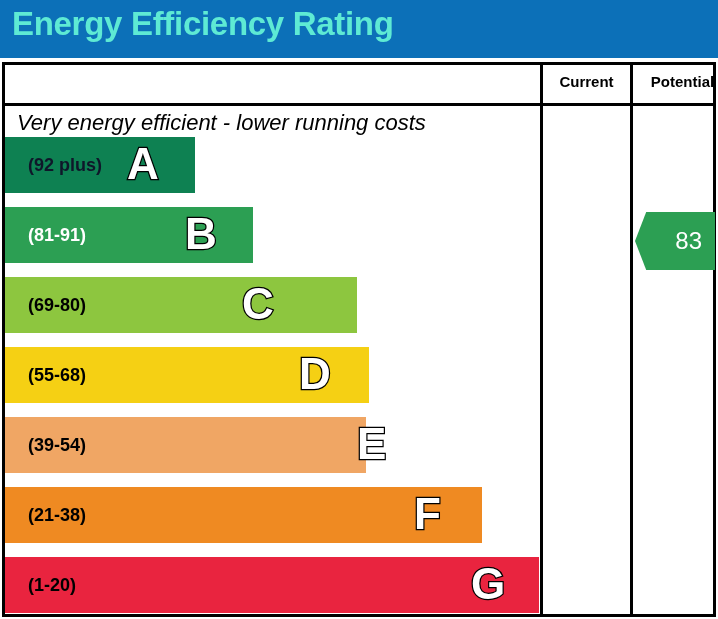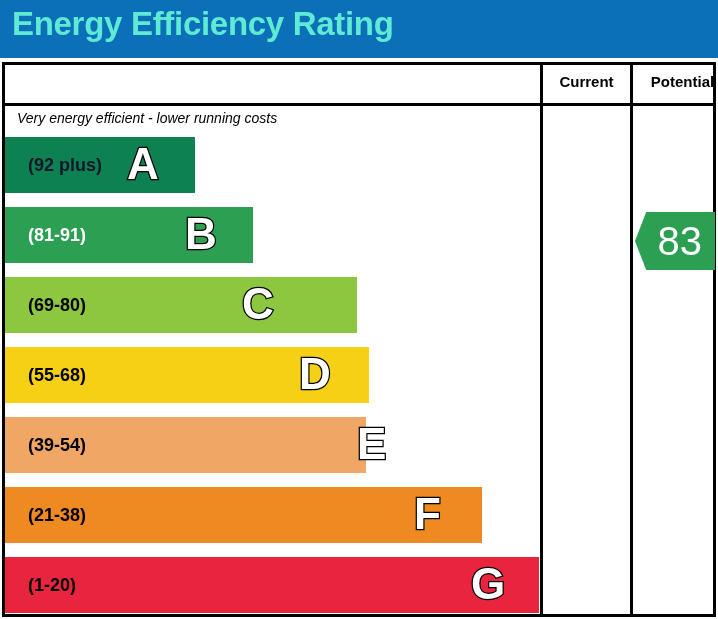--- a/index.html
+++ b/index.html
@@ -81,21 +81,21 @@
     text-align: center;
     white-space: nowrap;
   }
   .col-head.current   { left: 543px; width: 87px; }
   .col-head.potential { left: 633px; width: 83px; padding-left: 8px; }
 
   
   .caption {
     position: absolute;
     left: 17px;
-    font-size: 14px;
+    font-size: 22px;
     font-style: italic;
     color: #000000;
     white-space: nowrap;
   }
   .caption.top    { top: 110px; }
   .caption.bottom { top: 588px; }
 
   
   .bands {
     position: absolute;
@@ -133,21 +133,21 @@
   .rating-arrow {
     position: absolute;
     height: 58px;
     display: flex;
     align-items: center;
     justify-content: flex-end;
     padding-right: 13px;
     box-sizing: border-box;
     clip-path: polygon(14% 0%, 100% 0%, 100% 100%, 14% 100%, 0% 50%);
     color: #ffffff;
-    font-size: 40px;
+    font-size: 24px;
     font-weight: normal;
   }
   .rating-arrow.current {
     left: 545px;
     width: 80px;
     top: 282px;
   }
   .rating-arrow.potential {
     left: 635px;
     width: 80px;

